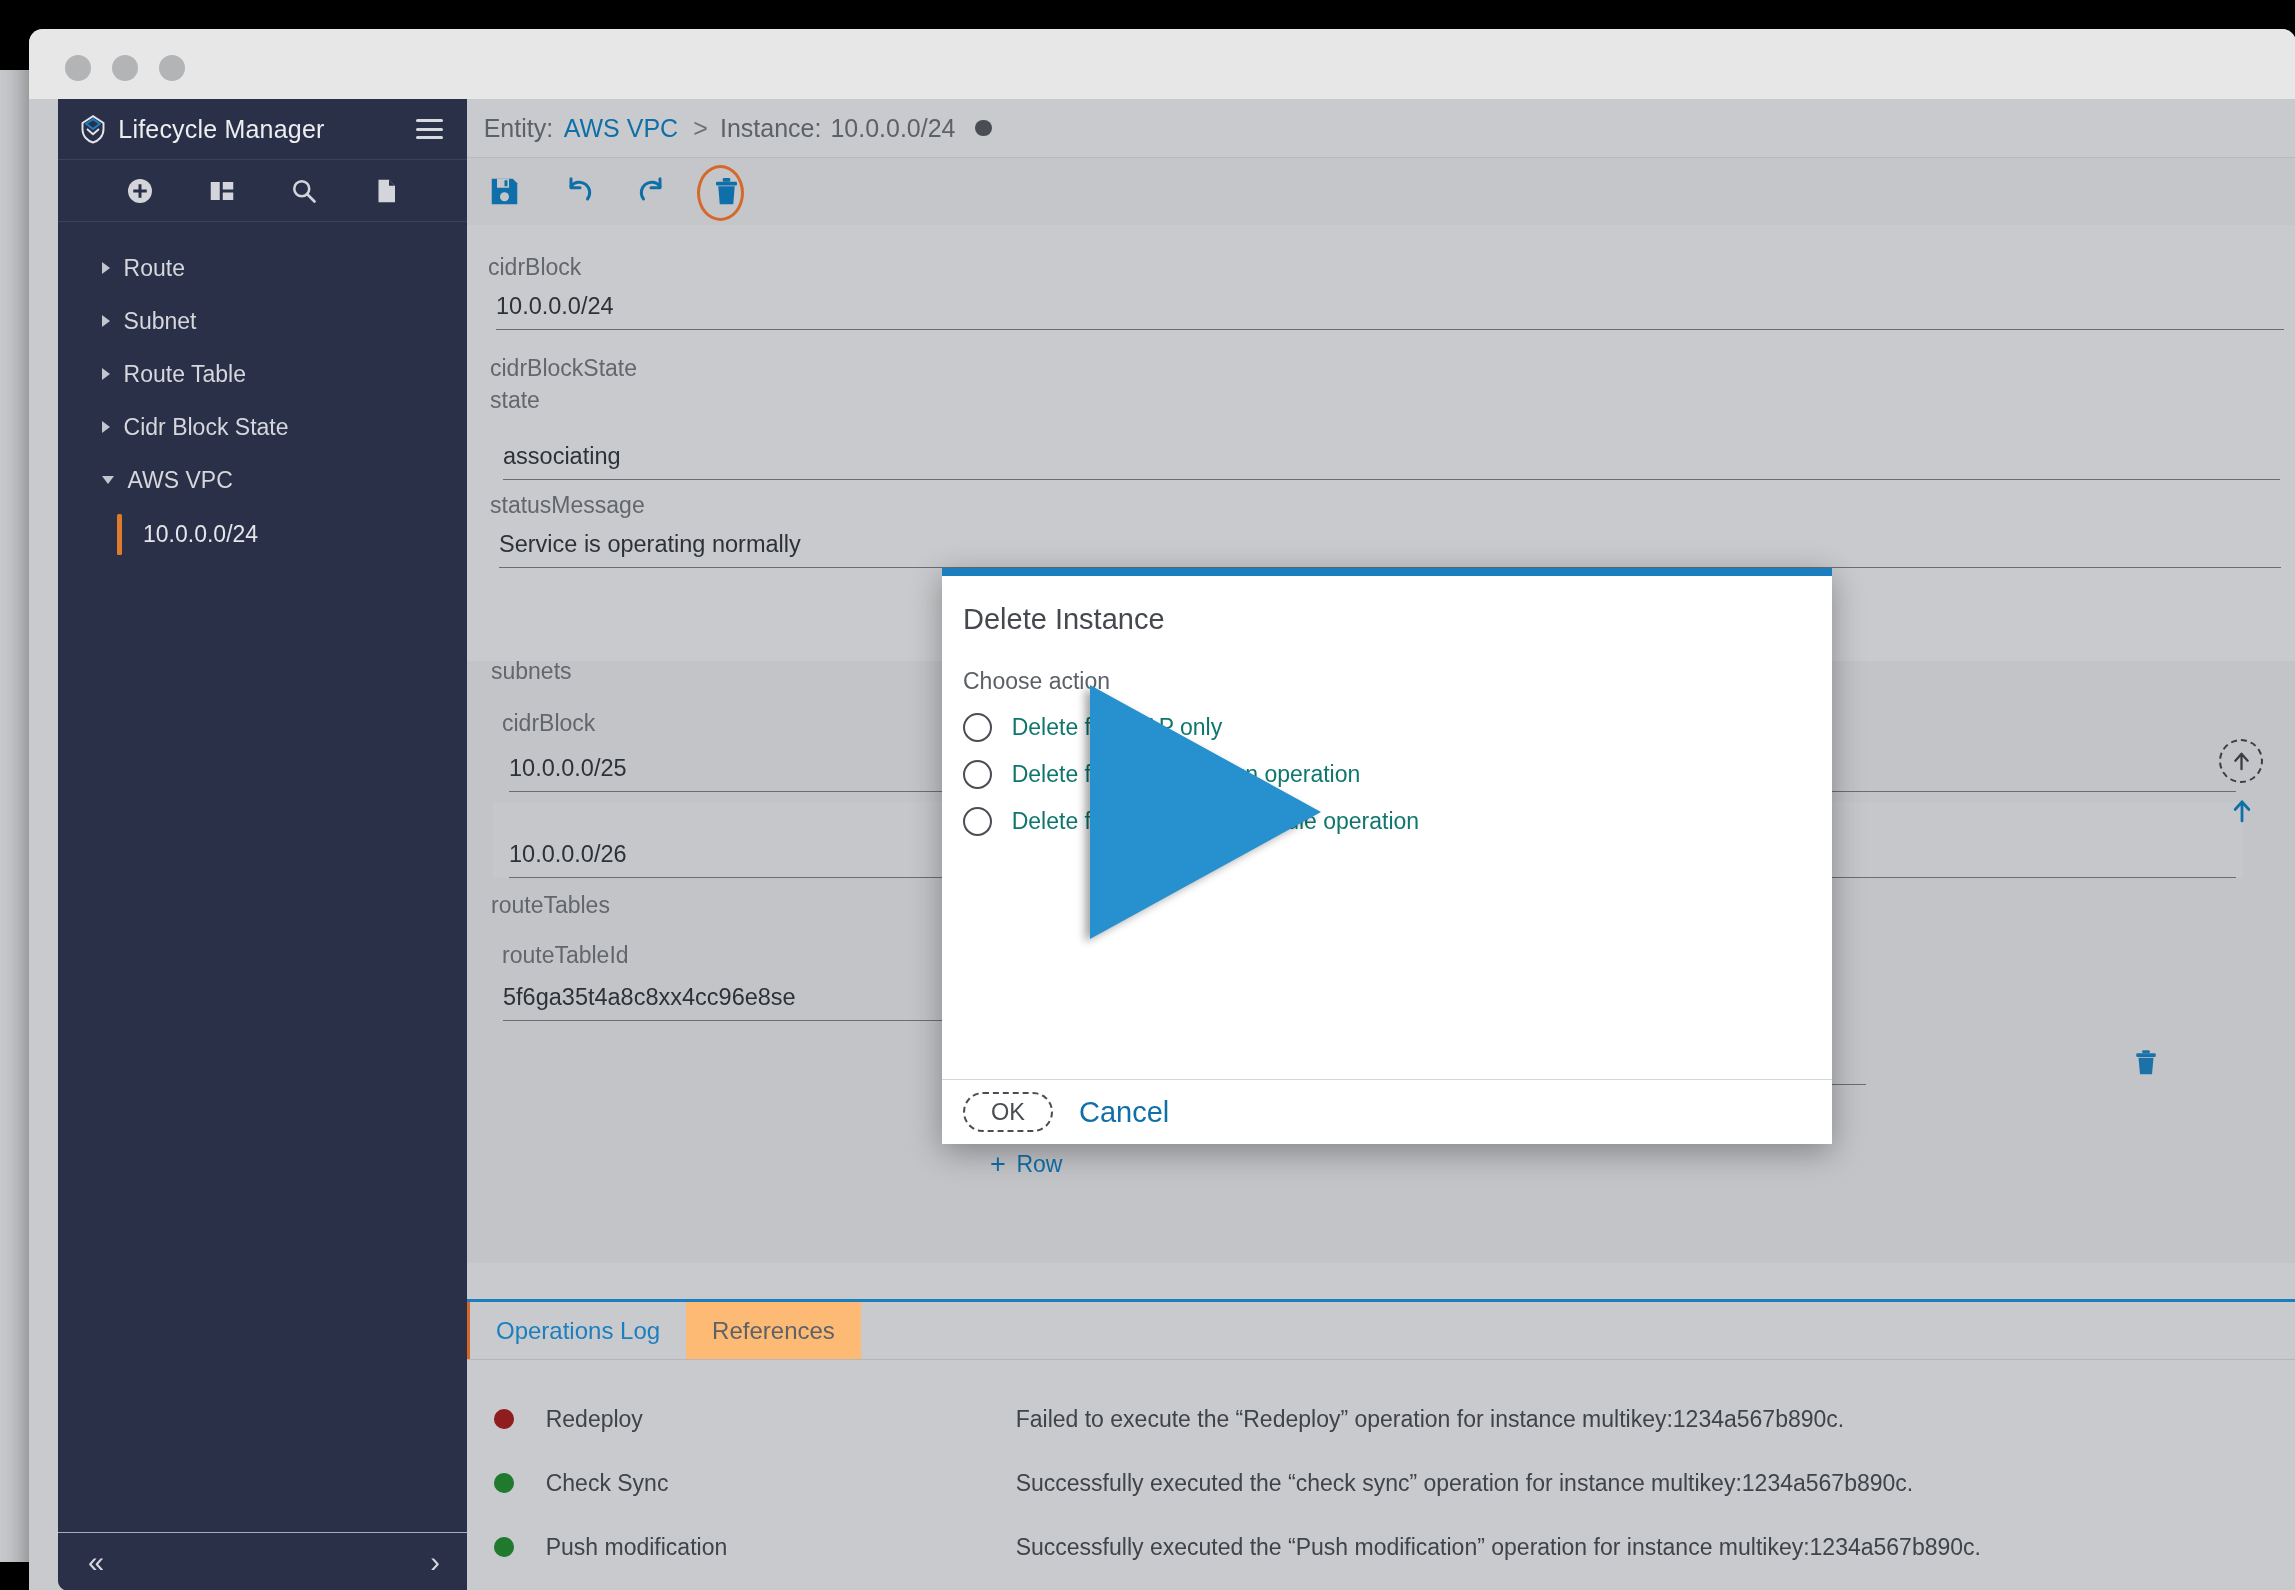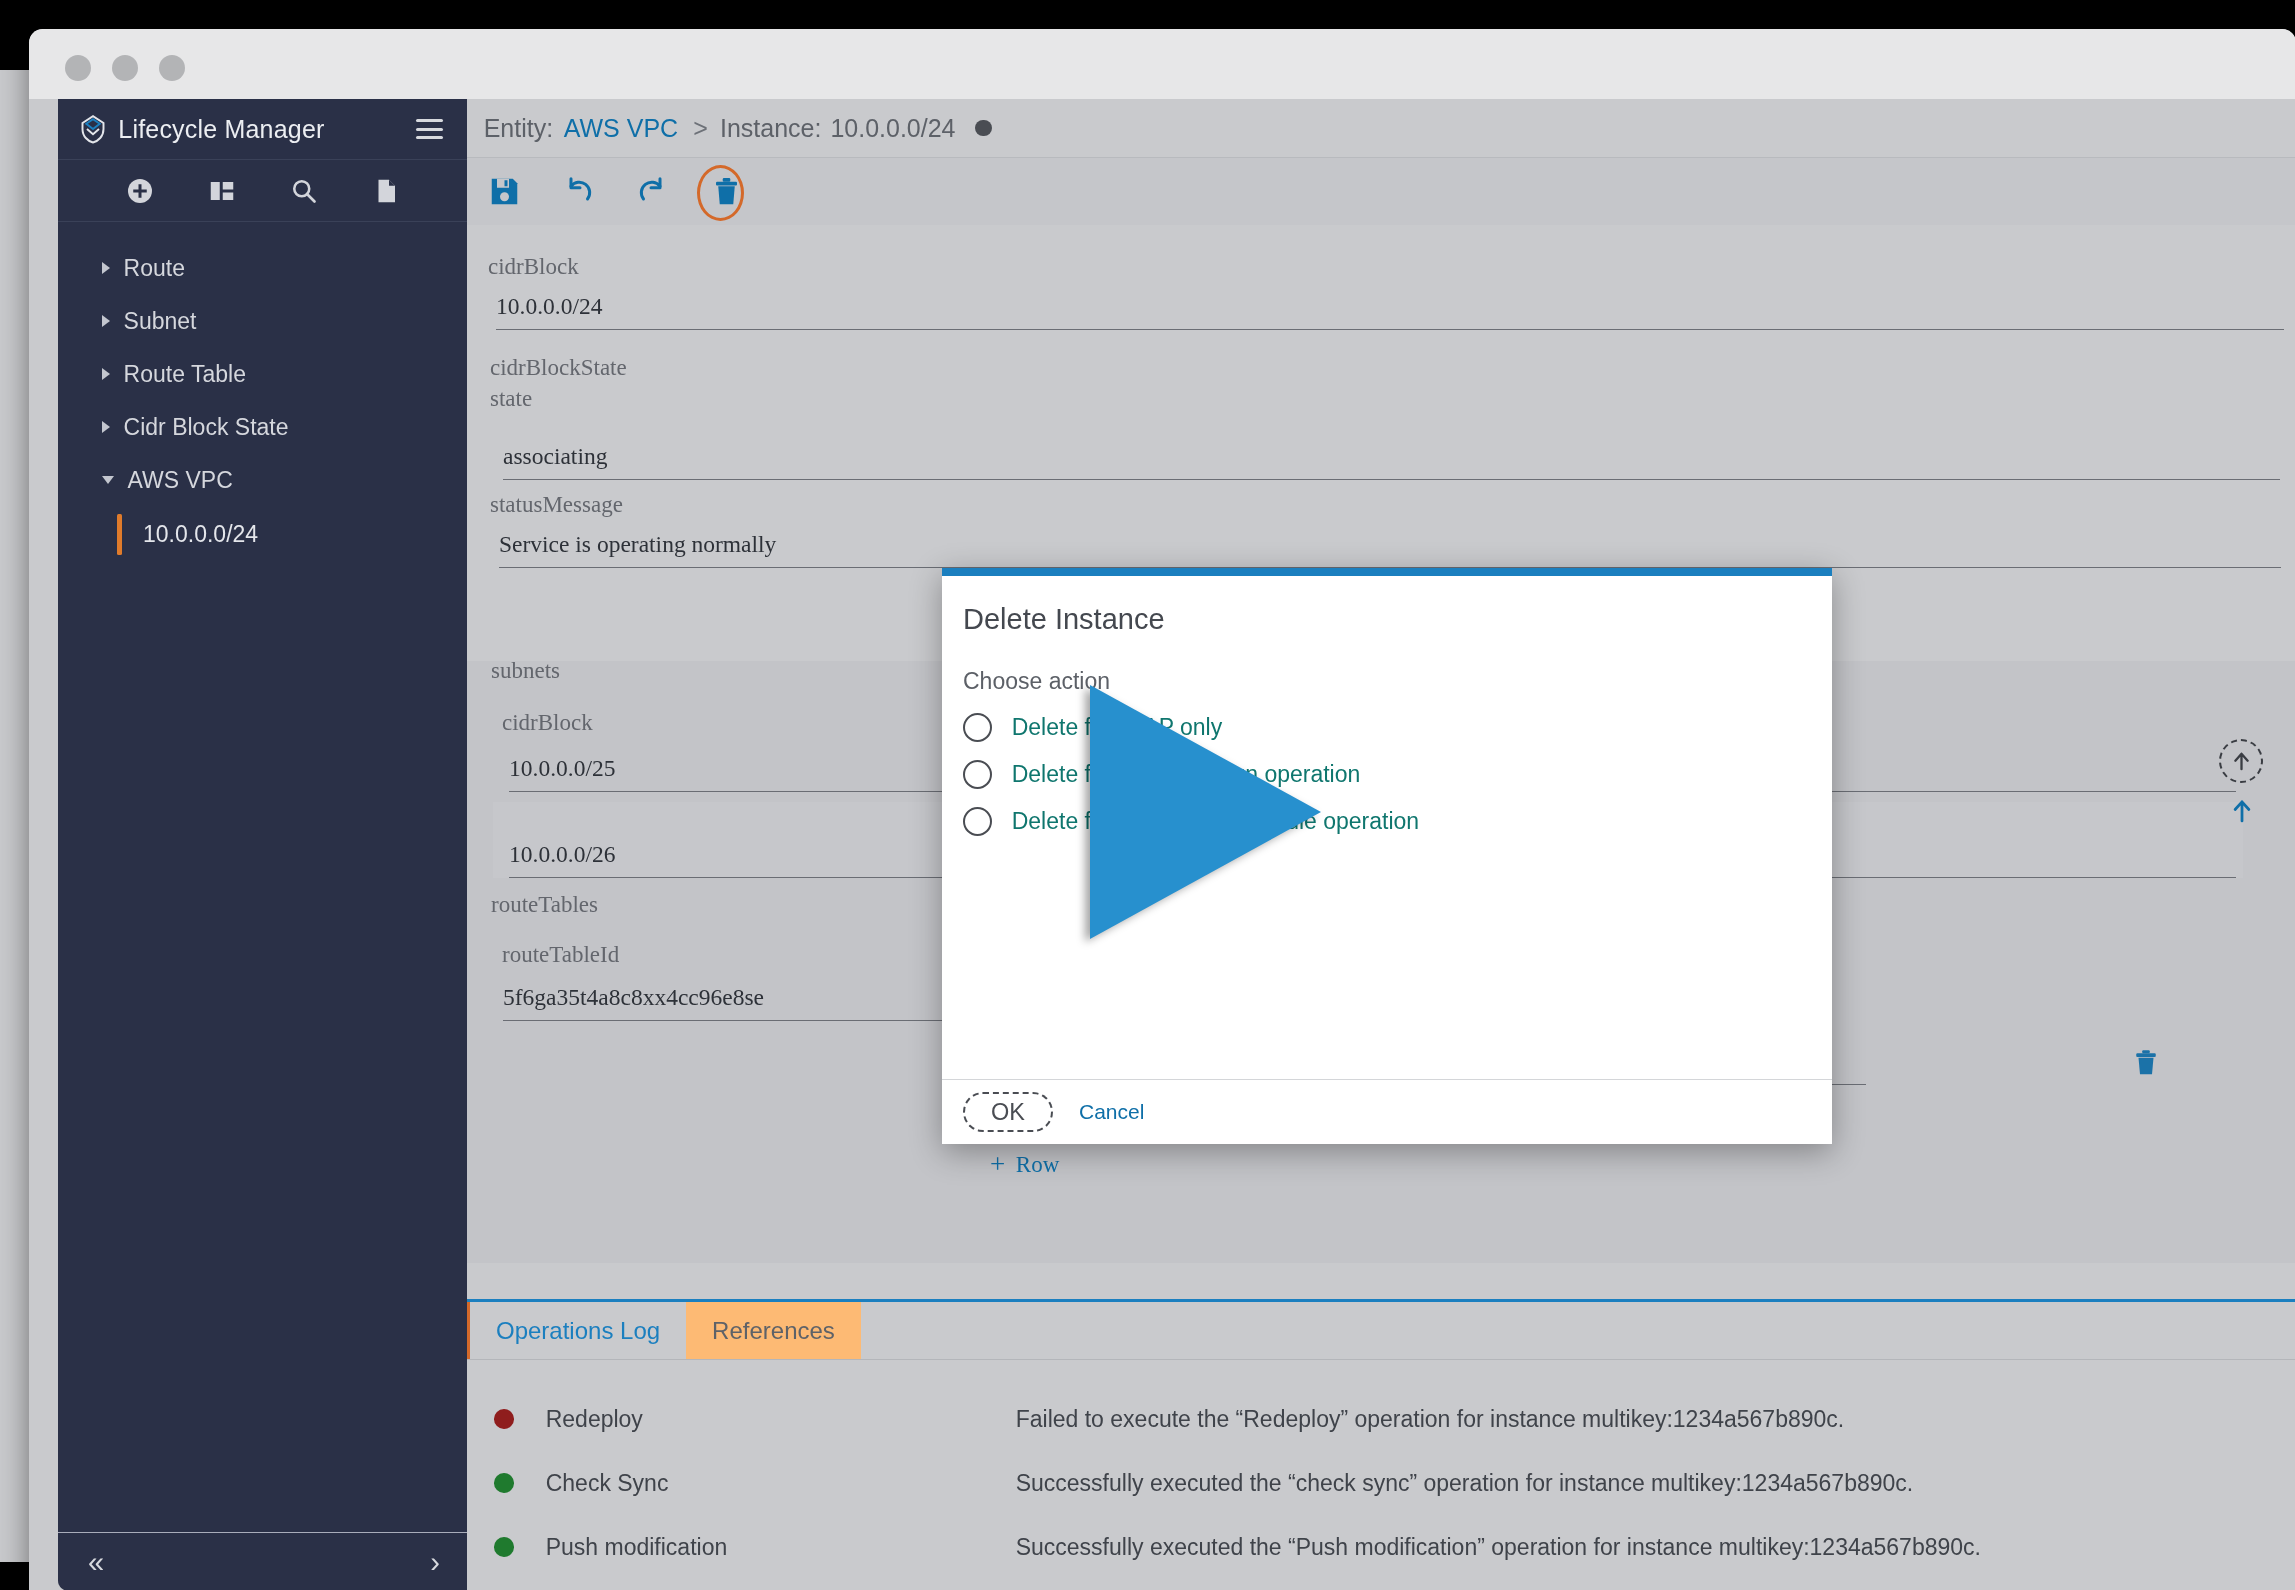--- a/index.html
+++ b/index.html
@@ -114,21 +114,20 @@
   .actbtn { width:33px; height:33px; cursor:pointer; fill:#0f6fa8; position:relative; }
   #trash-highlight {
     position:absolute; left:-13px; top:-9.8px; width:47px; height:56px;
     border:3px solid #d4692a; border-radius:50%;
   }
 
   
   #form {
     position:relative; height:1038px; overflow:hidden;
     background:linear-gradient(180deg,#c9cacd 0%,#c9cacd 42%,#c3c4c8 42%,#c3c4c8 100%);
-    font-family:Liberation Serif, serif;
   }
   .fld-label { font-size:23px; color:#63666d; }
   .fld-value { font-size:23.5px; color:#2d3138; }
   .underline { border-bottom:1.5px solid #6a6d74; }
 
   .row-a { position:absolute; }
 
   #addrow {
     position:absolute; left:523px; top:926px;
     font-size:23px; color:#0f6fa8; display:flex; align-items:center; gap:10.6px; cursor:pointer;
@@ -175,21 +174,21 @@
   }
   .radio-label { font-size:23px; color:#0f766e; }
   #modal-footer {
     position:absolute; left:0; bottom:0; width:100%; height:65px;
     border-top:0.8px solid #d4d6d9; display:flex; align-items:center; padding-left:21px; gap:26px;
   }
   #ok-btn {
     border:2.3px dashed #4a4d53; border-radius:21px; padding:4.5px 26px;
     font-size:23.5px; color:#4a4d53; cursor:pointer;
   }
-  #cancel-btn { font-size:21px; color:#0f6fa8; cursor:pointer; }
+  #cancel-btn { font-size:29px; color:#0f6fa8; cursor:pointer; }
 
   
   #play-overlay {
     position:absolute; left:1061px; top:656px;
     width:0; height:0;
     border-left:231px solid #2790ce;
     border-top:127px solid transparent;
     border-bottom:127px solid transparent;
     filter: drop-shadow(-4.5px 3px 4.5px rgba(0,0,0,.35));
     cursor:pointer;

